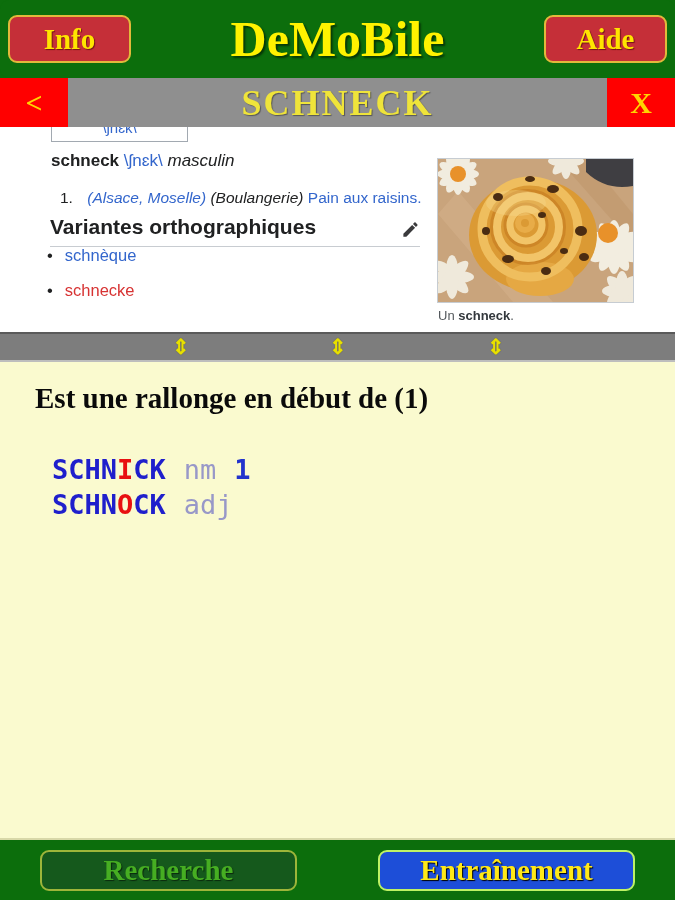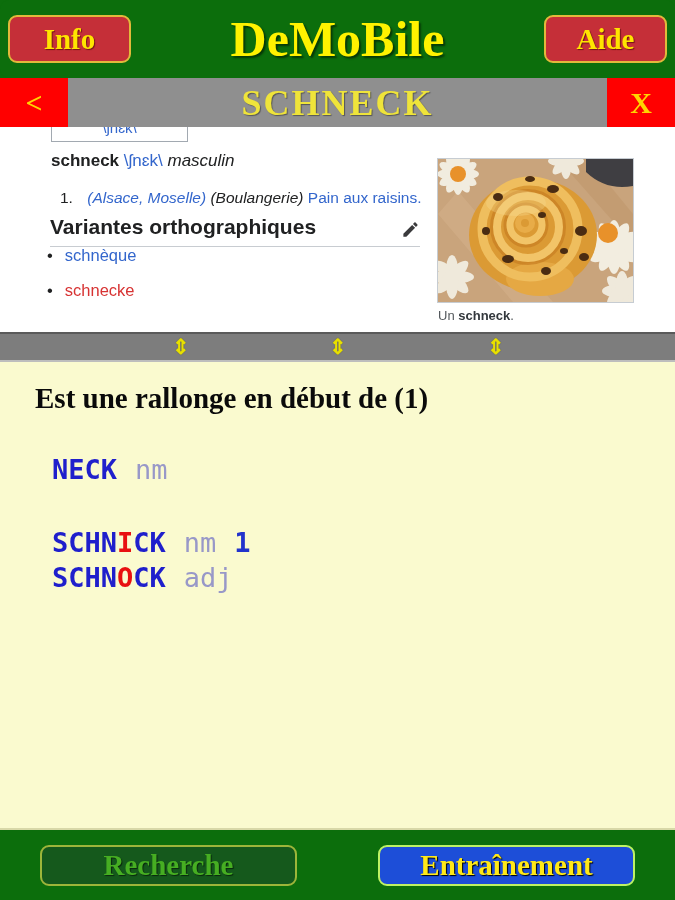--- a/index.html
+++ b/index.html
@@ -111,21 +111,21 @@
   .entry {
     font:bold 27px "DejaVu Sans Mono", monospace; color:#1F1FCC;
     line-height:35px; padding-left:17px; white-space:nowrap; cursor:pointer;
   }
   .entry .seg-red { color:#E81010; }
   .entry .pos { color:#9898C8; font-weight:normal; margin-left:18px; }
   .entry .count { color:#2233CC; font-weight:bold; margin-left:18px; }
 
   
   .app-footer {
-    height:72px; background:#0C6E0C; flex:0 0 auto;
+    height:62px; background:#0C6E0C; flex:0 0 auto;
     border-top:2px solid #D8D8A8;
     display:flex; align-items:center; justify-content:space-between;
     padding:0 40px; box-sizing:border-box;
   }
   .footer-btn {
     width:257px; height:41px; border-radius:9px;
     font:bold 29px "Liberation Serif", serif;
     display:flex; align-items:center; justify-content:center;
     box-sizing:border-box; cursor:pointer;
   }
@@ -275,21 +275,20 @@
 <div class="splitter">
   <span class="split-arrow sa-1">⇕</span>
   <span class="split-arrow sa-2">⇕</span>
   <span class="split-arrow sa-3">⇕</span>
 </div>
 
 <main class="results-panel">
   <div id="results">
       <section class="section">
         <h2 class="section-heading">Est une rallonge en début de (1)</h2>
-        <div class="entry"><span class="seg">NECK</span><span class="pos">nm</span></div>
       </section>
       <section class="section">
         <div class="entry"><span class="seg">SCHN</span><span class="seg-red">I</span><span class="seg">CK</span><span class="pos">nm</span><span class="count">1</span></div>
         <div class="entry"><span class="seg">SCHN</span><span class="seg-red">O</span><span class="seg">CK</span><span class="pos">adj</span></div>
       </section>
     </div>
 </main>
 
 <footer class="app-footer">
   <button class="footer-btn btn-recherche">Recherche</button>

